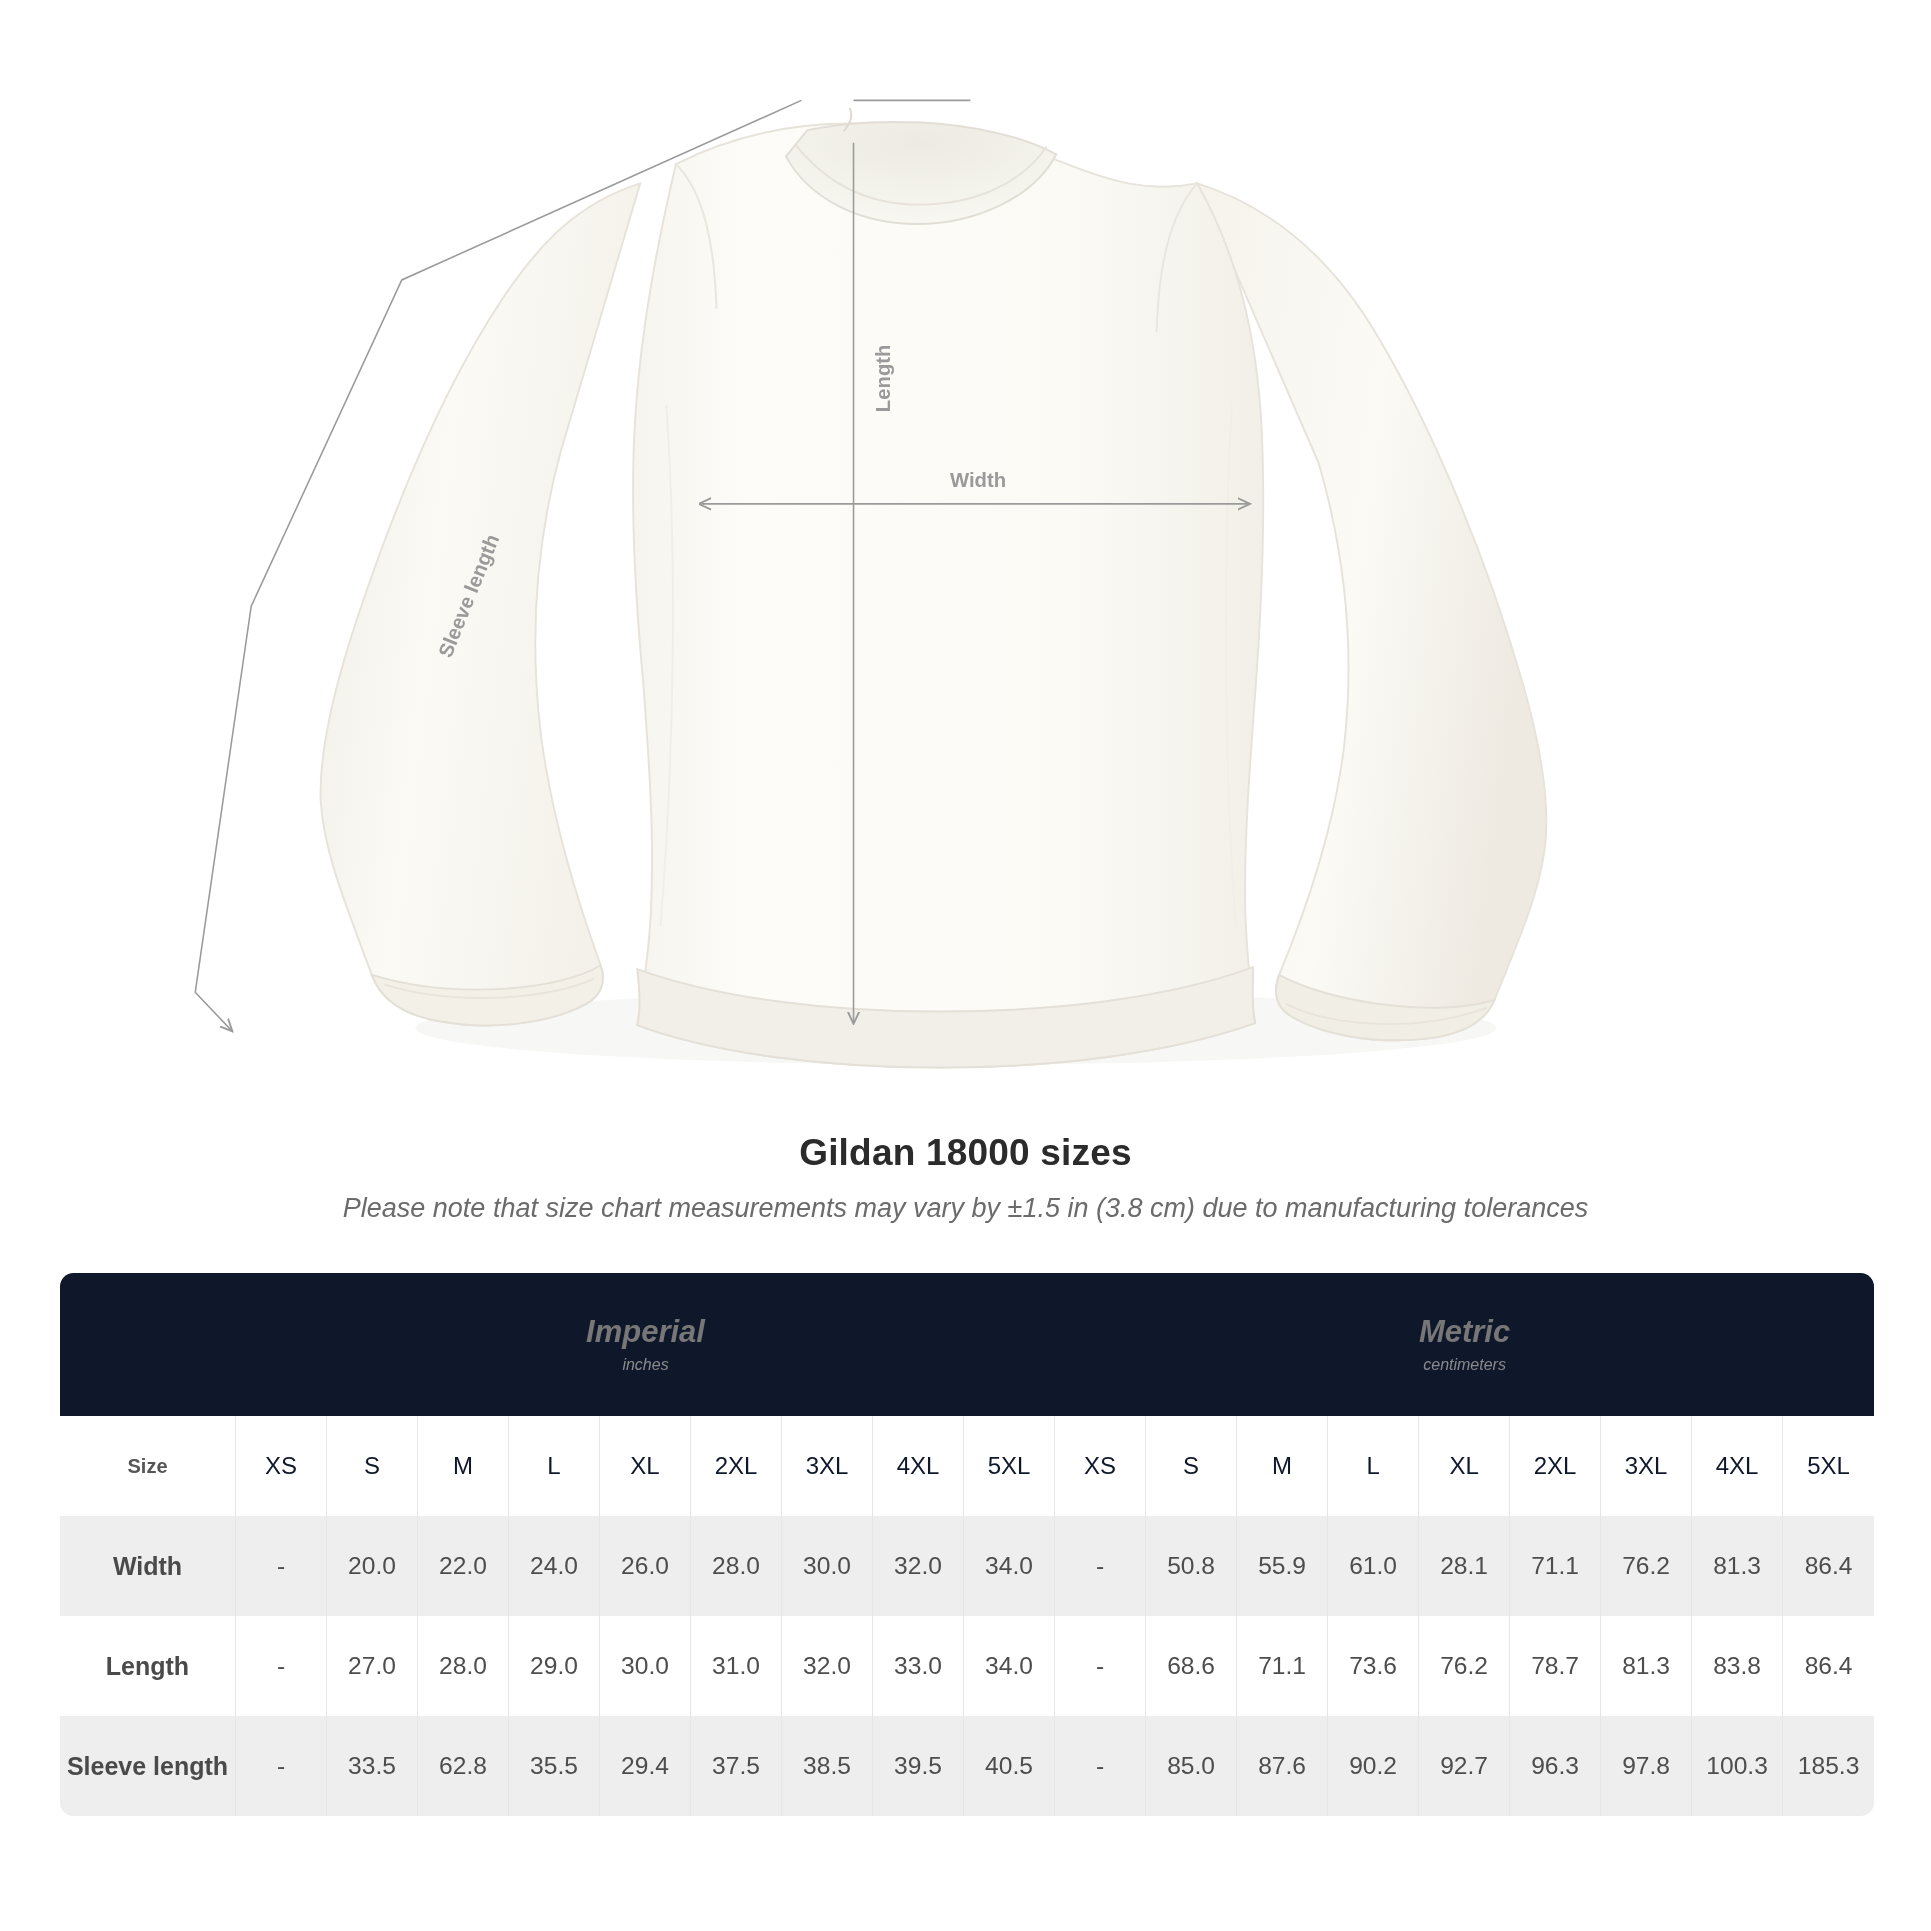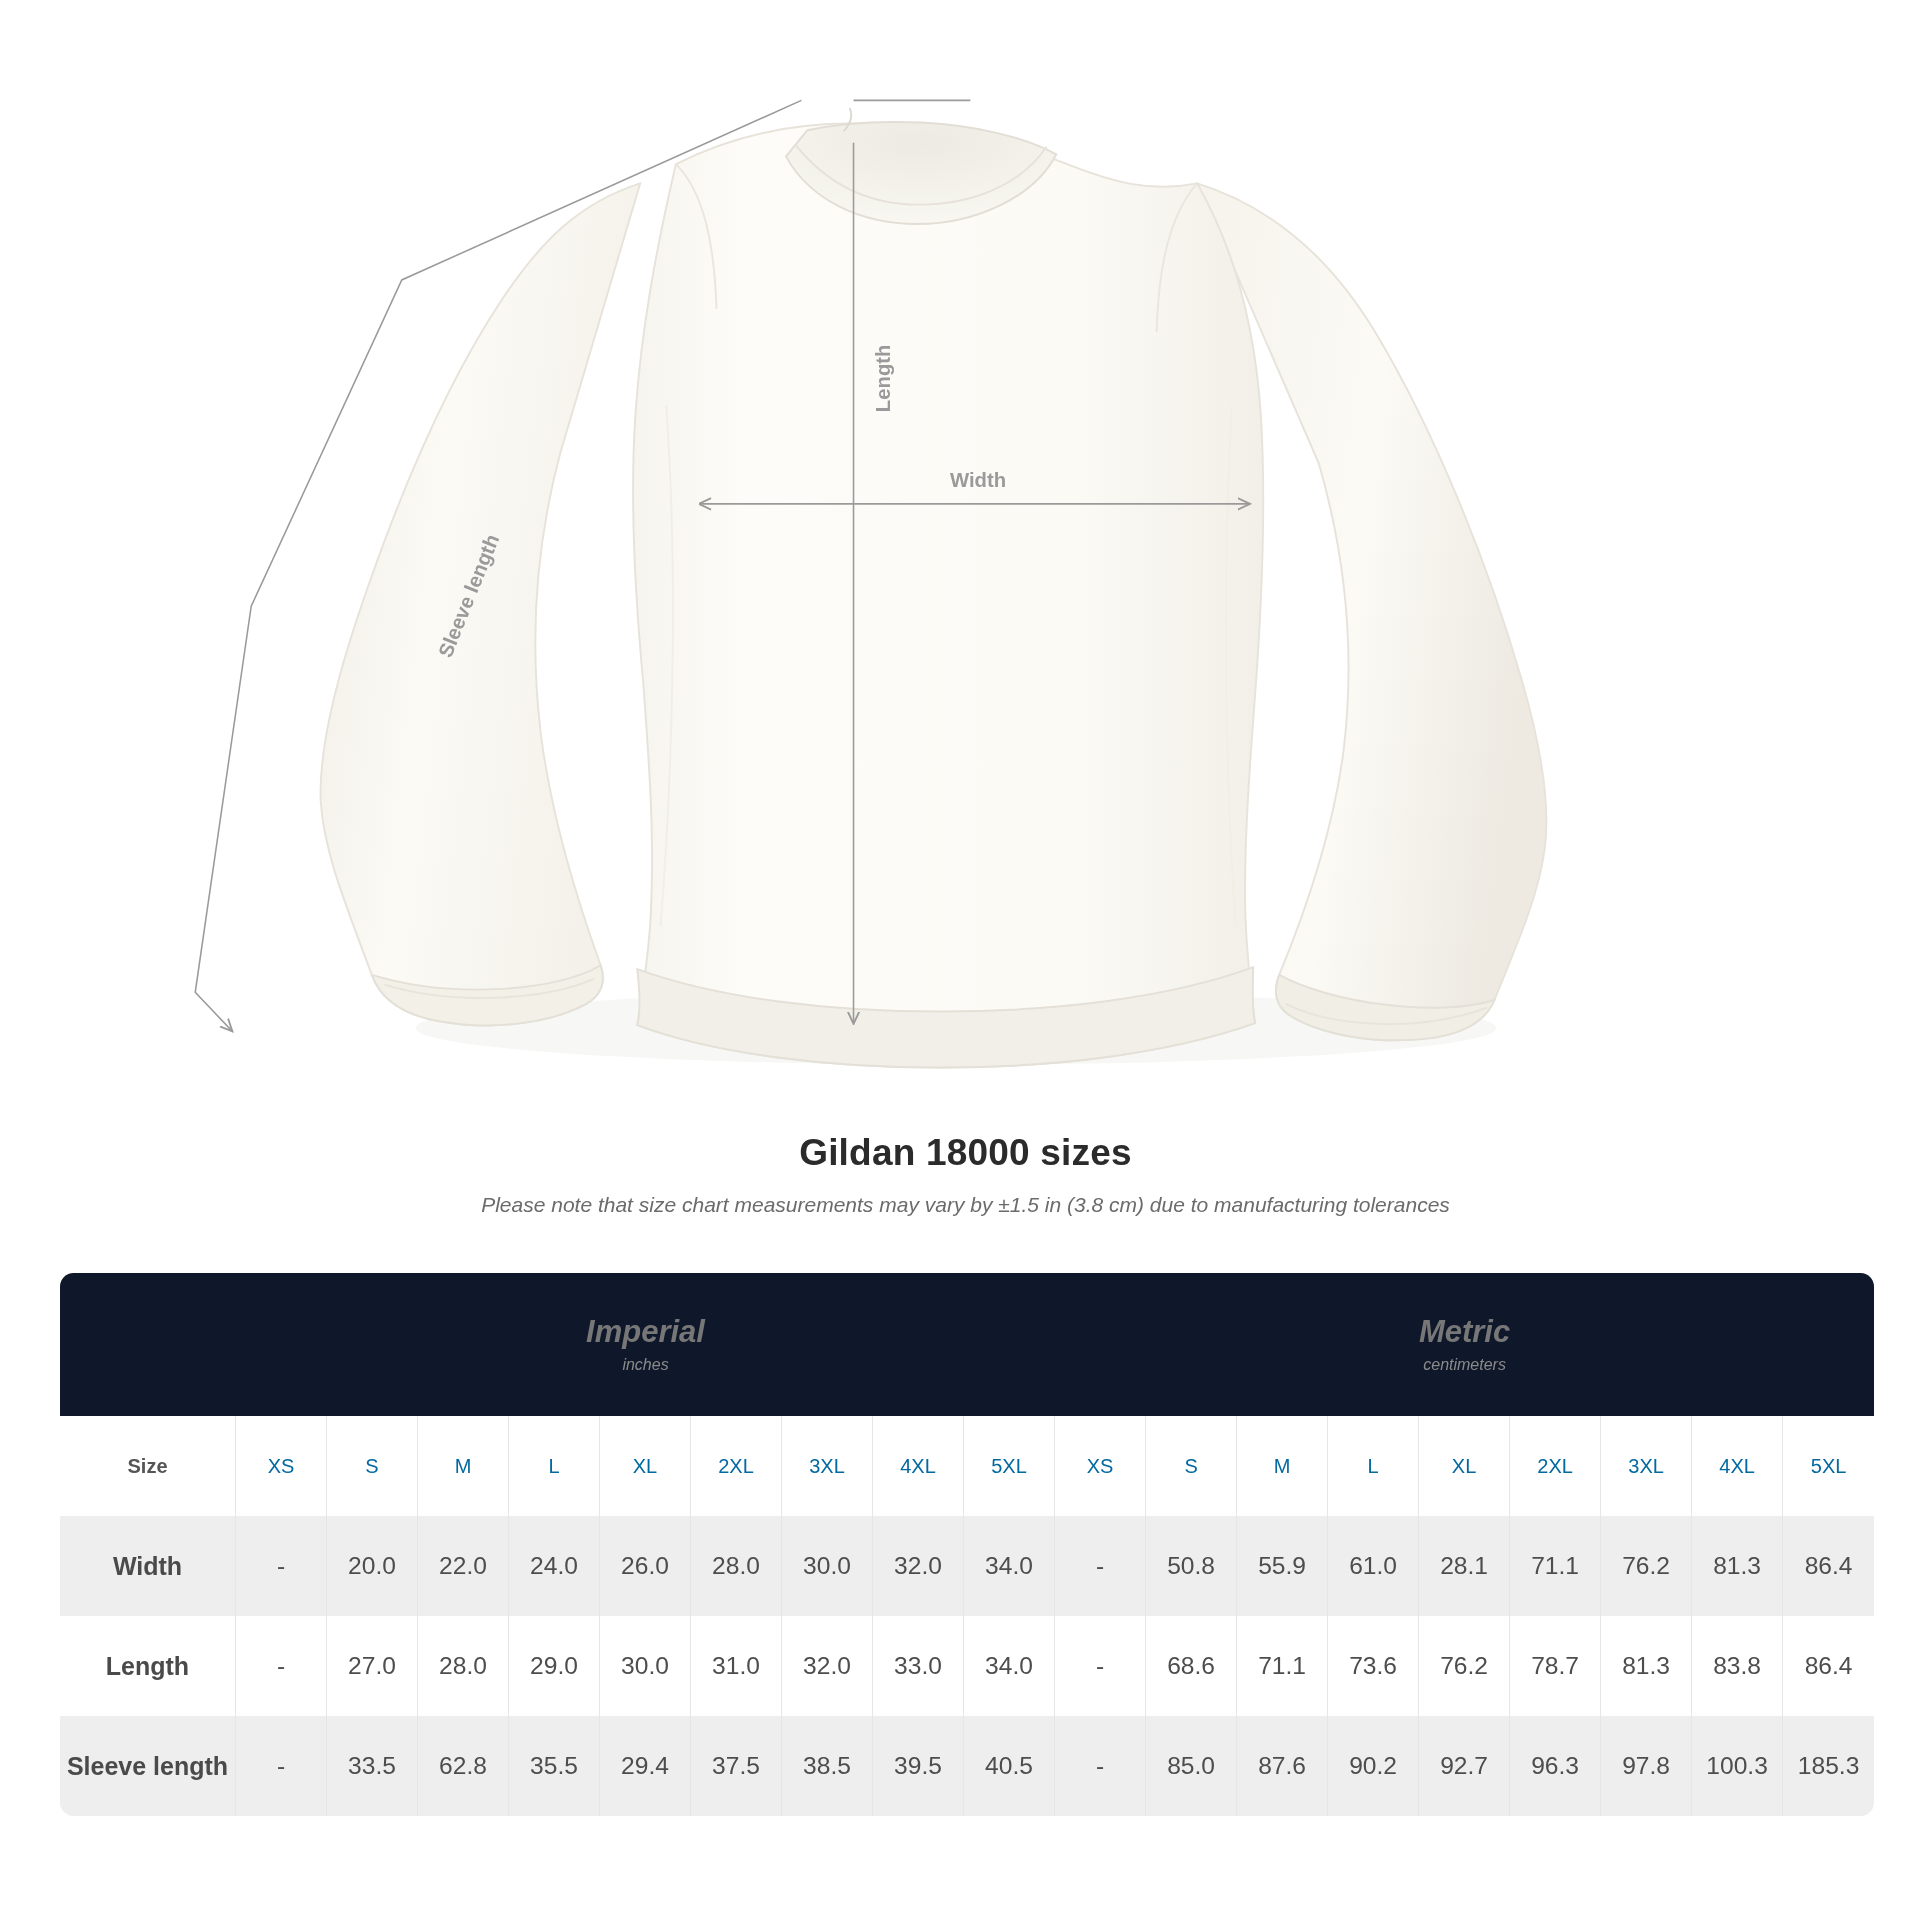--- a/index.html
+++ b/index.html
@@ -40,21 +40,21 @@
     text-align: center;
   }
   .chart-title {
     font-size: 37px;
     font-weight: bold;
     color: #2b2b2b;
     letter-spacing: 0.2px;
     margin: 0;
   }
   .chart-note {
-    font-size: 21px;
+    font-size: 27px;
     font-style: italic;
     color: #6b6b6b;
     margin-top: 19.3px;
   }
 
   
   .table-wrap {
     position: absolute;
     top: 1273px;
     left: 60px;
@@ -98,22 +98,22 @@
     font-size: 16px;
     font-style: italic;
     color: #8a8a8a;
     margin-top: 7.7px;
   }
 
   
   .size-row td {
     height: 100px;
     background: #ffffff;
-    color: #0369a1;
-    font-size: 20px;
+    color: #0f172a;
+    font-size: 24px;
     font-weight: bold;
     border-right: 1px solid #e6e6e6;
   }
   .size-row td.rowlabel {
     font-size: 20px;
     font-weight: bold;
     color: #555555;
   }
   .size-row td.last { border-right: none; }
 

